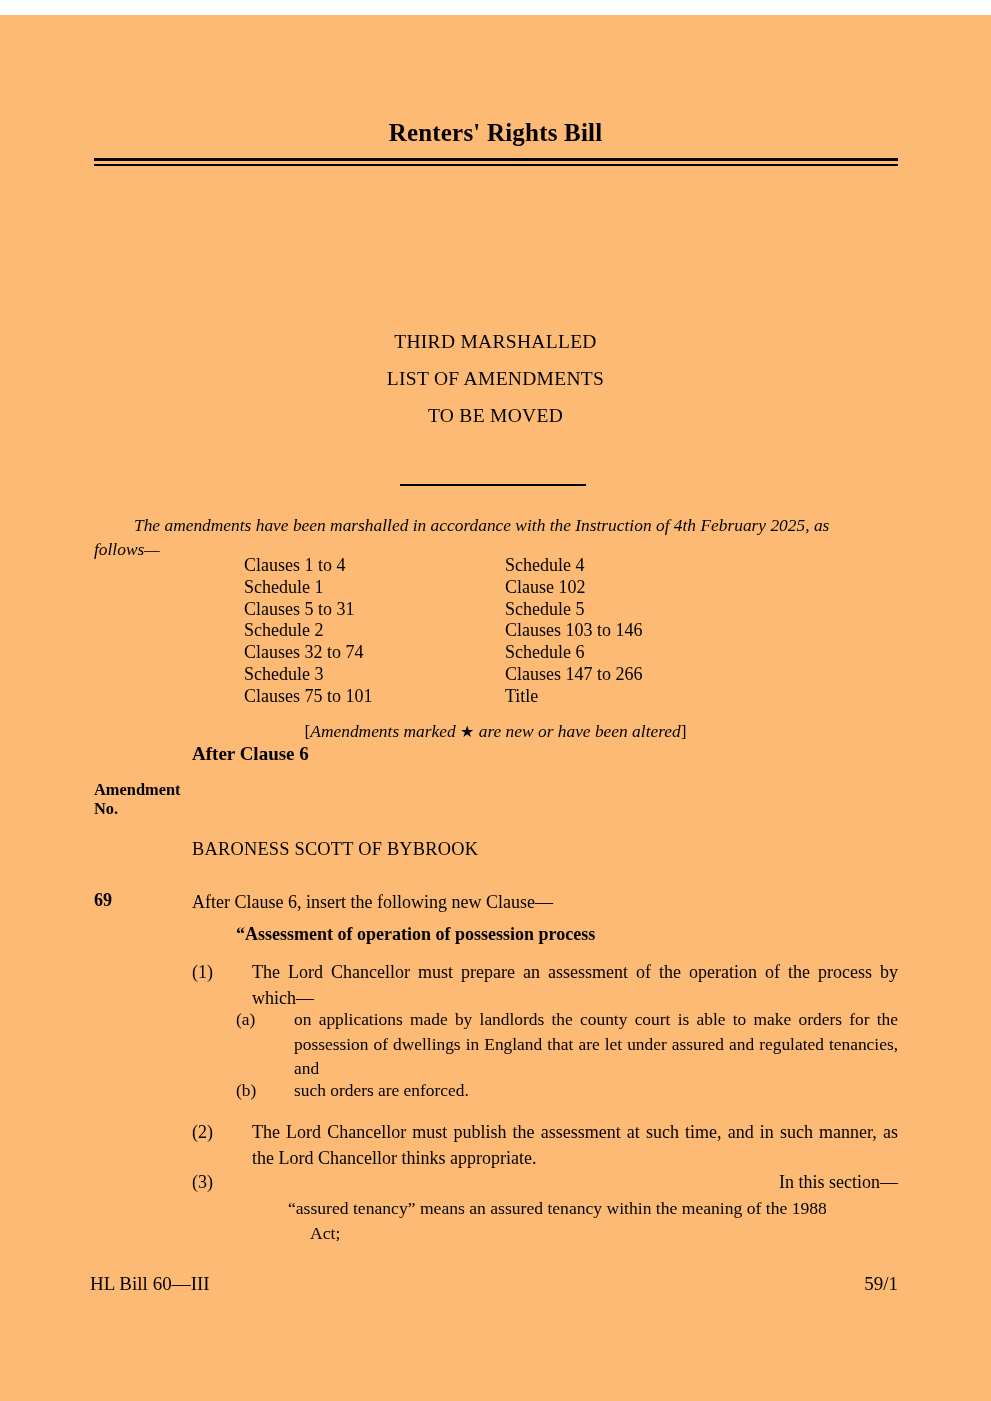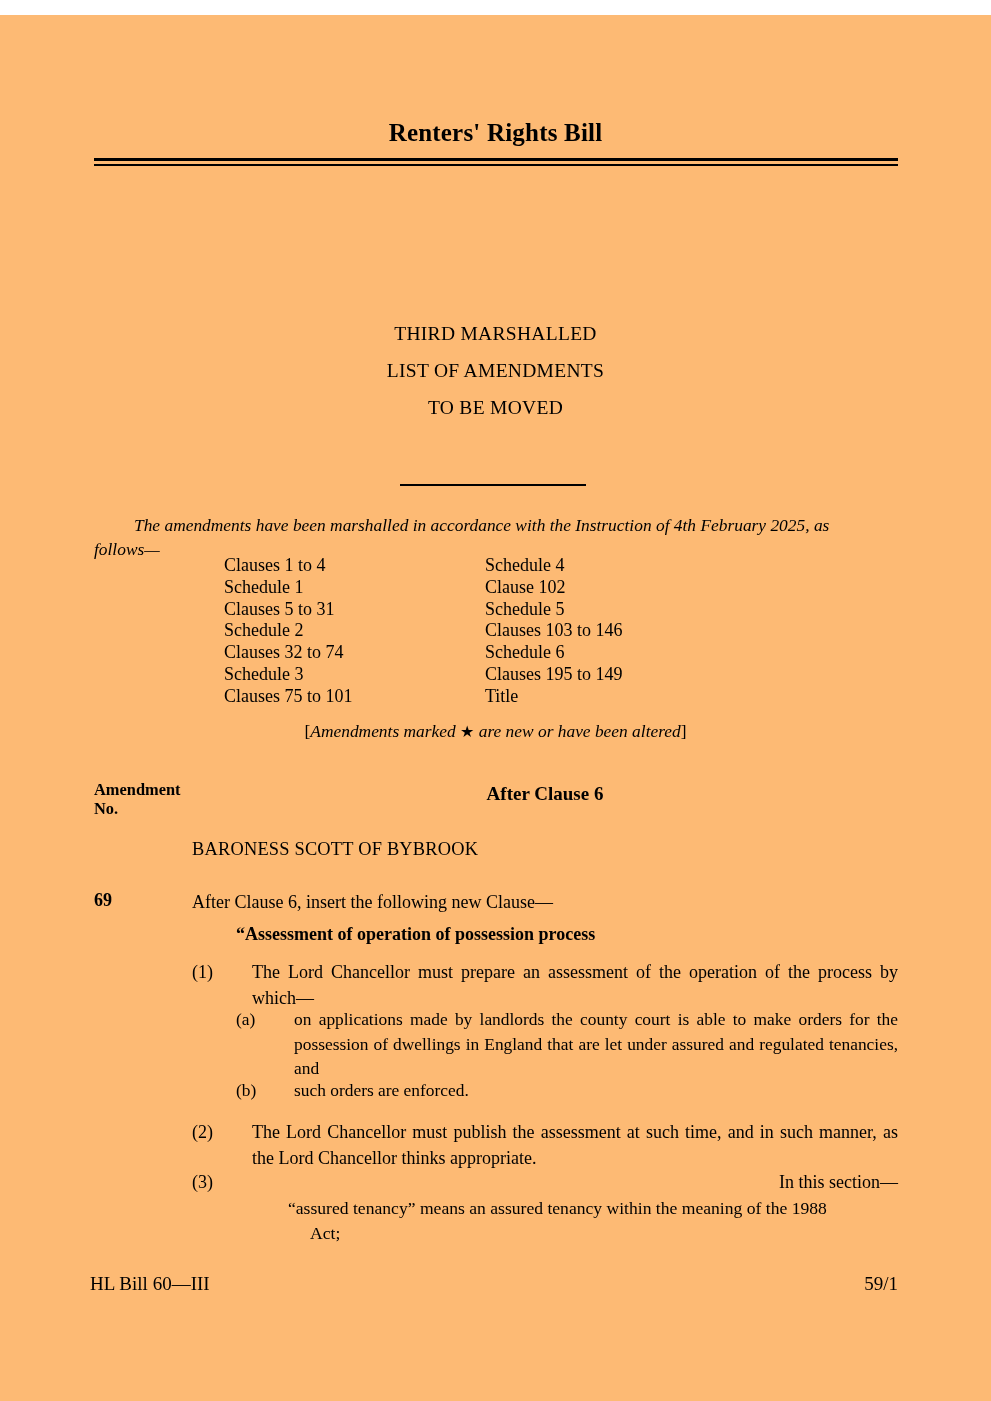--- a/index.html
+++ b/index.html
@@ -49,21 +49,21 @@
   .title-rules .rule-thin {
     height: 1.6px;
     background: #000000;
   }
 
   
   .heading-block {
     position: absolute;
     left: 0;
     right: 0;
-    top: 300px;
+    top: 308px;
     text-align: center;
     font-size: 19.5px;
     line-height: 37px;
     letter-spacing: 0.3px;
   }
   .heading-block div {
     white-space: nowrap;
   }
   .short-rule {
     position: absolute;
@@ -87,21 +87,21 @@
     text-indent: 40px;
     hyphens: none;
   }
   .instruction .lastline {
     text-indent: 0;
   }
 
   
   .clause-list {
     position: absolute;
-    left: 224px;
+    left: 244px;
     top: 540px;
     width: 600px;
     font-size: 18px;
     line-height: 21.8px;
   }
   .clause-list .row {
     display: flex;
   }
   .clause-list .col-a {
     width: 261px;
@@ -138,22 +138,22 @@
     font-weight: bold;
     font-size: 16.4px;
     line-height: 18.5px;
   }
 
   
   .section-heading {
     position: absolute;
     left: 192px;
     width: 706px;
-    top: 768px;
-    text-align: center;
+    top: 728px;
+    text-align: left;
     font-weight: bold;
     font-size: 19px;
   }
 
   
   .sponsor {
     position: absolute;
     left: 192px;
     width: 706px;
     top: 824px;
@@ -304,21 +304,21 @@
     <div class="row">
       <div class="col-a">Schedule 2</div>
       <div class="col-b">Clauses 103 to 146</div>
     </div>
     <div class="row">
       <div class="col-a">Clauses 32 to 74</div>
       <div class="col-b">Schedule 6</div>
     </div>
     <div class="row">
       <div class="col-a">Schedule 3</div>
-      <div class="col-b">Clauses 195 to 149</div>
+      <div class="col-b">Clauses 147 to 266</div>
     </div>
     <div class="row">
       <div class="col-a">Clauses 75 to 101</div>
       <div class="col-b">Title</div>
     </div>
   </div>
 
   <div class="star-note">
     <span class="brk">[</span><span>Amendments marked </span><span class="star">★</span><span> are new or have been altered</span><span class="brk">]</span>
   </div>

